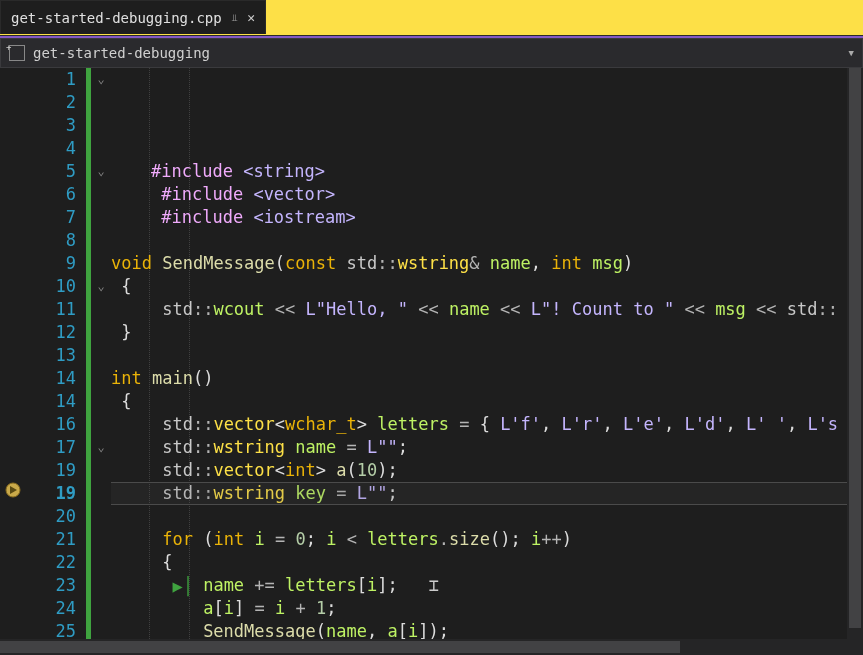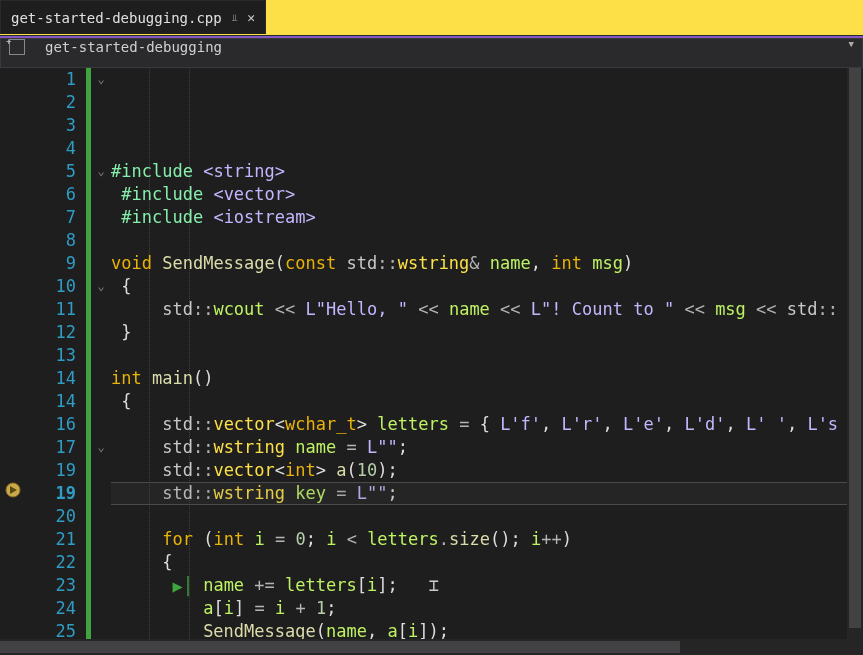--- a/index.html
+++ b/index.html
@@ -33,22 +33,23 @@
     font-size:14px;
   }
   .tab .pin { font-size:10px; color:#999; }
   .tab .close { color:#ccc; font-size:13px; cursor:pointer;}
   .accent { height:2px; background:#8459c5; }
   .scopebar {
     height:30px;
     background:#2a2a2d;
     border:1px solid #3a3a3d;
     display:flex;
+    align-items:center;
     padding:0 8px;
-    gap:20px;
+    gap:8px;
     color:#d0d0d0;
     font-size:14px;
   }
   .scope-icon {
     width:16px; height:16px;
     border:1px solid #888;
     display:flex; align-items:center; justify-content:center;
     font-size:10px; color:#aaa; position:relative;
   }
   .scope-icon::after{
@@ -101,21 +102,21 @@
   .fold { cursor:pointer; color:#888;}
   .kw { color:#eab308;}
   .str{ color:#c4b5fd;}
   .num{ color:#b5cea8;}
   .type{ color:#fde047;}
   .fn { color:#dcdcaa;}
   .ns { color:#c8c8c8;text-align:right;}
   .id { color:#bef264;text-align:right;}
   .op { color:#b4b4b4;}
   .punc{ color:#dcdcdc;}
-  .pre { color:#86efac;}
+  .pre { color:#f0abfc;margin-left:40px;}
 
   .current-line {
     position:absolute;
     left:0; right:0;
     height:23px;
     border-top:1px solid #4b4b4b;
     border-bottom:1px solid #4b4b4b;
     background:rgba(80,80,80,0.15);
     pointer-events:none;
   }

